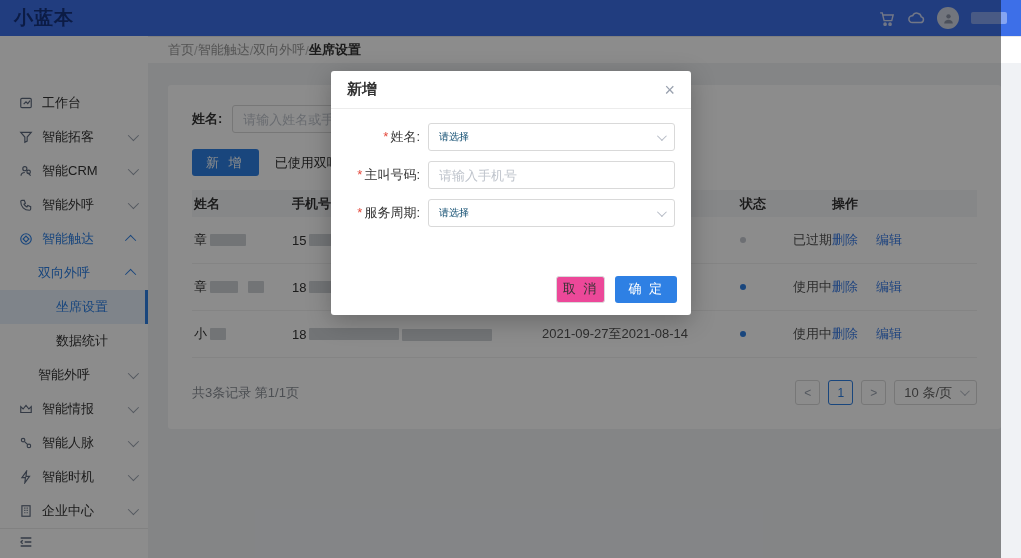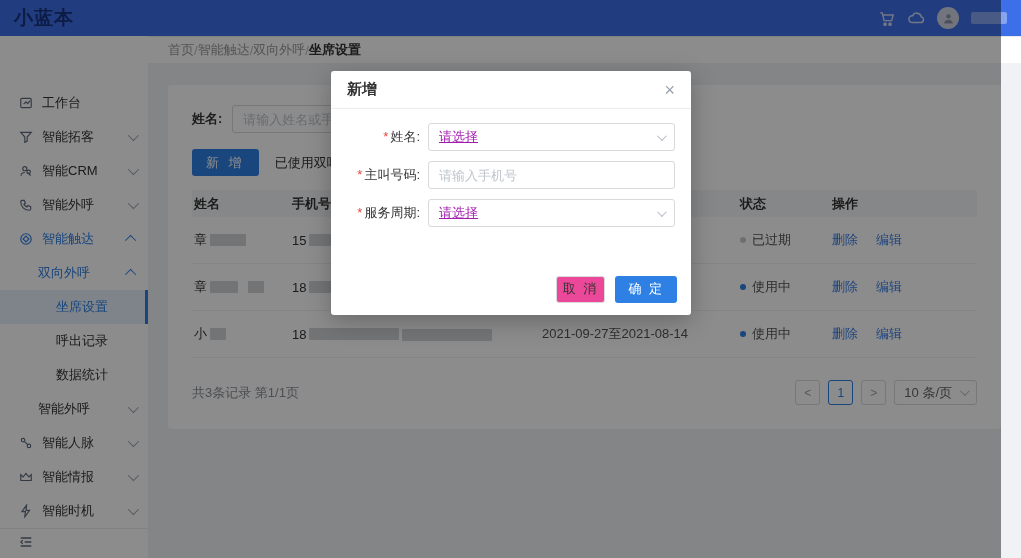--- a/index.html
+++ b/index.html
@@ -60,21 +60,21 @@
   .t-body-row { height:47px; border-bottom:1px solid #f0f0f0; }
   .c1 { width:100px; padding-left:2px; }
   .c2 { width:110px; }
   .c3 { width:140px; }
   .c4 { width:198px; color:#555; }
   .c5 { width:92px; }
   .c6 { flex:1; }
   .cell-inline { display:flex; align-items:center; gap:3px; }
   .redact { display:inline-block; height:12px; background:#cfd3d8; border-radius:1px; vertical-align:middle; }
   .rw16{width:16px}.rw28{width:28px}.rw36{width:36px}.rw90{width:90px}
-  .status { display:flex; align-items:center; gap:6px; color:#555; }
+  .status { display:flex; align-items:center; gap:6px; color:#555;justify-content:space-between; }
   .dot { width:6px; height:6px; border-radius:50%; }
   .dot.expired { background:#c6cad1; }
   .dot.active { background:#2E80E4; }
   .link { color:#3D7FE8; margin-right:18px; cursor:pointer; }
 
   
   .pager-row { display:flex; align-items:center; margin-top:22px; }
   .pager-summary { color:#8b9097; }
   .pager-controls { margin-left:auto; display:flex; align-items:center; gap:8px; }
   .pg-btn { width:25px; height:25px; border:1px solid #d9d9d9; background:#fff; border-radius:3px; display:flex; align-items:center; justify-content:center; color:#9aa2af; font-size:12px; cursor:pointer; }
@@ -86,21 +86,21 @@
   .dim-overlay { position:absolute; inset:0; background:rgba(0,0,0,0.45); z-index:50; }
   .modal { position:absolute; left:331px; top:71px; width:360px; height:244px; background:#fff; border-radius:3px; z-index:60; box-shadow:0 6px 24px rgba(0,0,0,0.25); display:flex; flex-direction:column; }
   .modal-header { height:38px; border-bottom:1px solid #ececec; display:flex; align-items:center; padding:0 16px; }
   .modal-title { font-size:15px; font-weight:bold; color:#333; }
   .modal-close { margin-left:auto; color:#9aa2af; font-size:18px; line-height:1; cursor:pointer; }
   .modal-body { padding:14px 16px 0 0; flex:1; }
   .form-row { display:flex; align-items:center; margin-bottom:10px; }
   .form-label { width:97px; text-align:right; padding-right:8px; color:#333; flex:0 0 auto; }
   .req { color:#e4483c; margin-right:2px; }
   .control { width:250px; height:28px; border:1px solid #d9d9d9; border-radius:3px; display:flex; align-items:center; padding:0 10px; }
-  .control .ph { color:#a21caf; flex:1; font-size:13px;text-decoration:underline; }
+  .control .ph { color:#0c4a6e; flex:1; font-size:10px; }
   .ctl-input { width:250px; height:28px; border:1px solid #d9d9d9; border-radius:3px; padding:0 10px; font-size:13px; outline:none; font-family:"Liberation Sans",sans-serif; }
   .ctl-input::placeholder { color:#bfc4cc; }
   .field-hint { margin:-4px 0 10px 97px; color:#444; font-size:12.5px; font-weight:bold; }
   .modal-footer { height:52px; display:flex; align-items:center; justify-content:flex-end; gap:10px; padding:0 14px; }
   .btn-cancel { height:27px; padding:0 6px; background:#ec4899; border:1px solid #d9d9d9; border-radius:3px; color:#333; font-size:13px; letter-spacing:2px; cursor:pointer; font-family:"Liberation Sans",sans-serif; }
   .btn-confirm { height:27px; padding:0 13px; background:#2E80E4; border:none; border-radius:3px; color:#fff; font-size:13px; letter-spacing:2px; cursor:pointer; font-family:"Liberation Sans",sans-serif; }
 </style>
 </head>
 <body>
 
@@ -188,65 +188,72 @@
 
       <div class="menu-item lvl2 parent-active">
         <span class="mi-label">双向外呼</span>
         <span class="chev up"></span>
       </div>
 
       <div class="menu-item lvl3 selected">
         <span class="mi-label">坐席设置</span>
       </div>
 
-      <div class="menu-item lvl3">
-        <span class="mi-label">呼出记录</span>
-      </div>
 
       <div class="menu-item lvl3">
         <span class="mi-label">数据统计</span>
       </div>
 
       <div class="menu-item lvl2">
         <span class="mi-label">智能外呼</span>
+        <span class="chev down"></span>
+      </div>
+
+      <div class="menu-item">
+        <span class="mi-icon">
+            <svg width="14" height="14" viewBox="0 0 24 24" fill="none" stroke="#5f6b7f" stroke-width="2">
+              <path d="M3 8l4 4 5-6 5 6 4-4v10H3z"></path>
+            </svg>
+          </span>
+        <span class="mi-label">智能情报</span>
         <span class="chev down"></span>
       </div>
 
       <div class="menu-item">
         <span class="mi-icon">
             <svg width="14" height="14" viewBox="0 0 24 24" fill="none" stroke="#5f6b7f" stroke-width="2">
               <circle cx="7" cy="7" r="3"></circle>
               <circle cx="17" cy="17" r="3"></circle>
               <path d="M9.5 9.5l5 5"></path>
             </svg>
           </span>
         <span class="mi-label">智能人脉</span>
         <span class="chev down"></span>
       </div>
 
       <div class="menu-item">
         <span class="mi-icon">
             <svg width="14" height="14" viewBox="0 0 24 24" fill="none" stroke="#5f6b7f" stroke-width="2">
-              <path d="M3 8l4 4 5-6 5 6 4-4v10H3z"></path>
-            </svg>
-          </span>
-        <span class="mi-label">智能情报</span>
-        <span class="chev down"></span>
-      </div>
-
-      <div class="menu-item">
-        <span class="mi-icon">
-            <svg width="14" height="14" viewBox="0 0 24 24" fill="none" stroke="#5f6b7f" stroke-width="2">
               <path d="M13 2L5 13h6l-1 9 8-11h-6z"></path>
             </svg>
           </span>
         <span class="mi-label">智能时机</span>
         <span class="chev down"></span>
       </div>
 
+      <div class="menu-item">
+        <span class="mi-icon">
+            <svg width="14" height="14" viewBox="0 0 24 24" fill="none" stroke="#5f6b7f" stroke-width="2">
+              <rect x="5" y="3" width="14" height="18"></rect>
+              <path d="M9 7h2M13 7h2M9 11h2M13 11h2M9 15h2M13 15h2"></path>
+            </svg>
+          </span>
+        <span class="mi-label">企业中心</span>
+        <span class="chev down"></span>
+      </div>
 
     </div>
     <div class="sidebar-foot">
       <span><svg width="16" height="16" viewBox="0 0 24 24" fill="none" stroke="#5f6b7f" stroke-width="2">
             <path d="M4 6h16M10 12h10M4 18h16M7 9.5L4.5 12 7 14.5"></path>
           </svg></span>
     </div>
   </aside>
 
   <main class="main">

